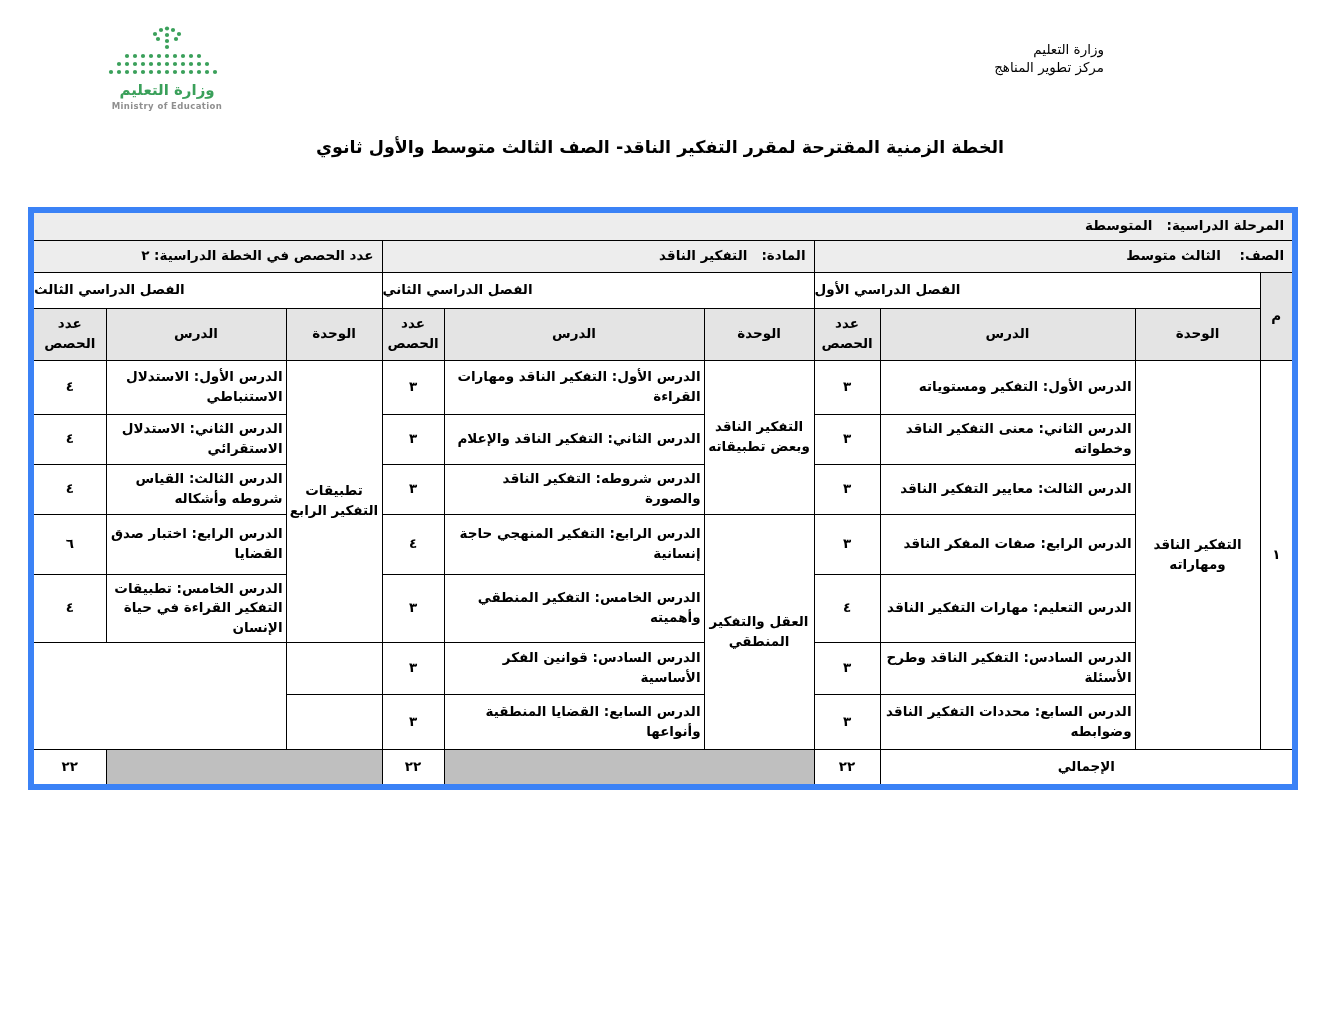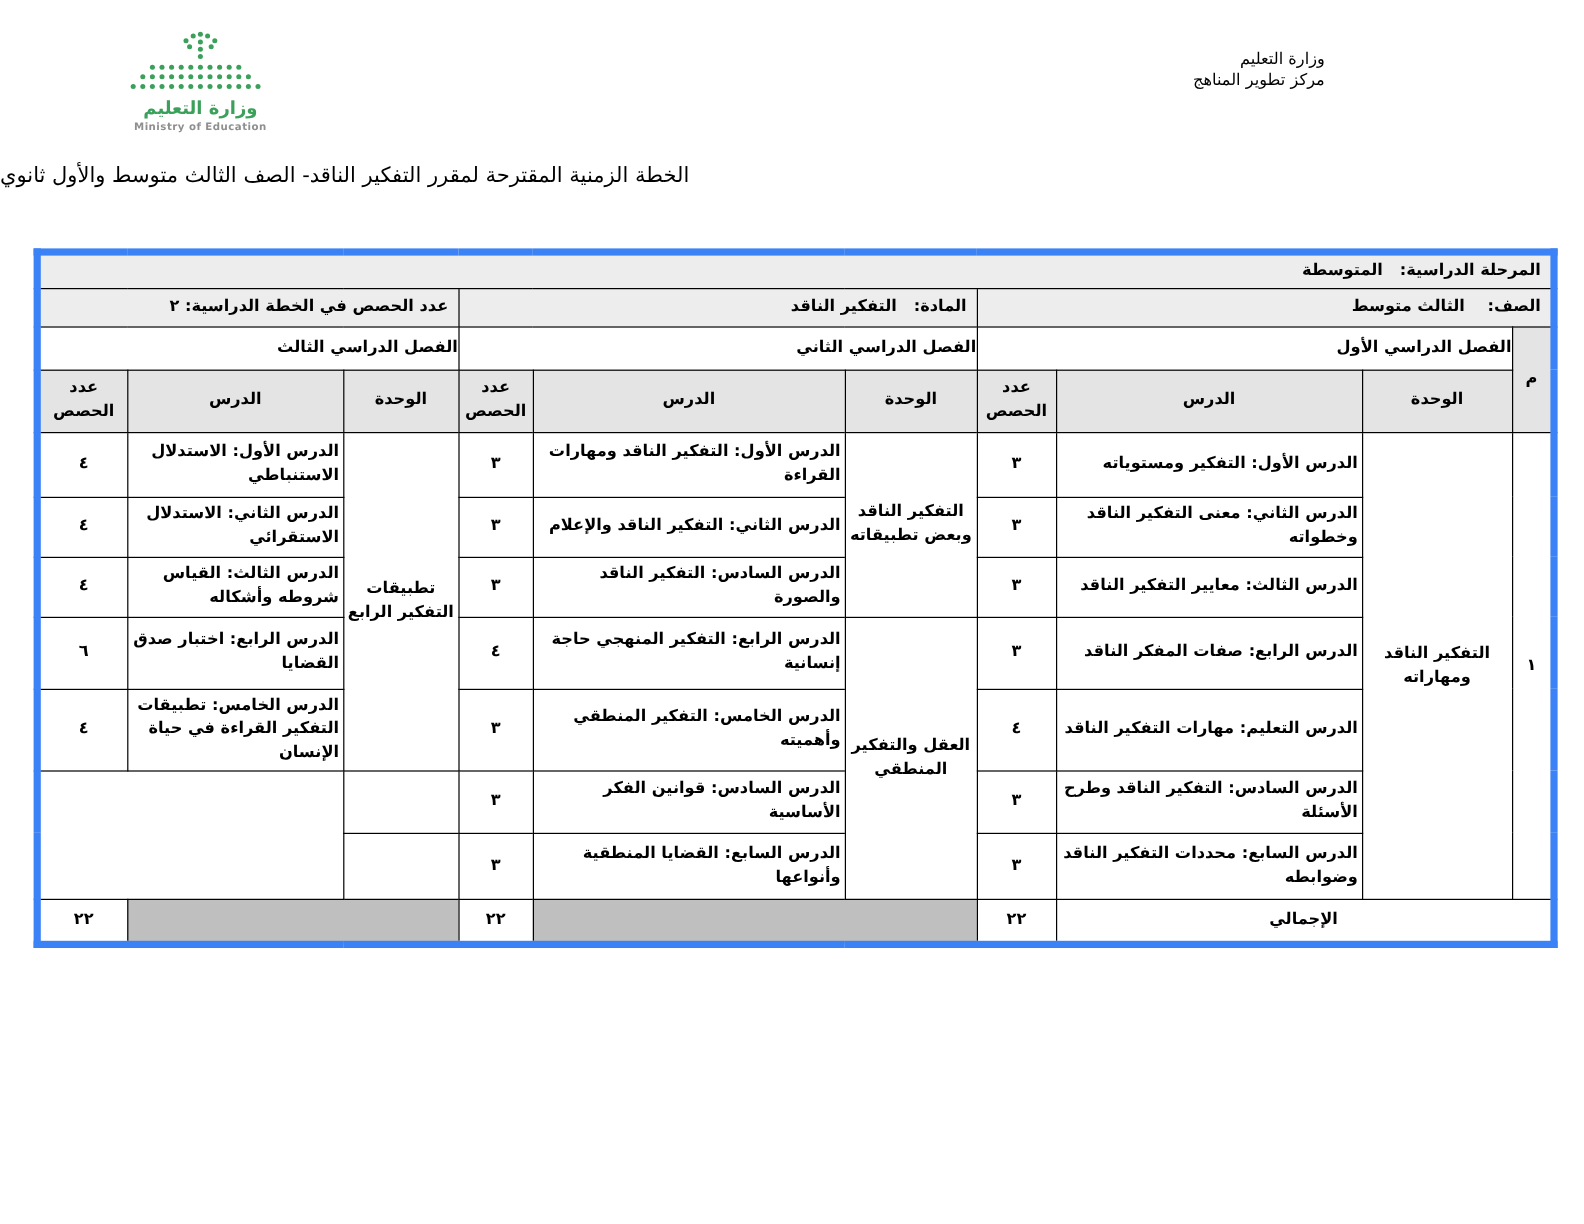--- a/index.html
+++ b/index.html
@@ -15,43 +15,43 @@
   }
   .logo svg { display:block; margin:0 auto; }
   .logo-ar { font-size:15px; font-weight:bold; margin-top:1px; }
   .logo-en { font-size:8.5px; color:#8f8f8f; margin-top:2px; letter-spacing:.4px;font-weight:bold; }
   .ministry-text {
     position:absolute; right:216px; top:40px;
     direction:rtl; text-align:right; font-size:13.5px; line-height:1.35;
   }
   .doc-title {
     position:absolute; top:137px; left:0; width:100%;
-    text-align:left; direction:rtl;
-    font-size:17.5px; font-weight:normal;
+    text-align:center; direction:rtl;
+    font-size:17.5px; font-weight:bold;
   }
   
   table.plan {
     position:absolute; top:207px; left:28px; width:1264px;
     border-collapse:collapse; table-layout:fixed; direction:rtl;
     border:6px solid #3b82f6;
   }
   table.plan td {
     border:1px solid #000; vertical-align:middle;
     font-weight:bold; font-size:13.5px; line-height:1.45;
   }
   tr.r-stage   { height:30px; }
   tr.r-meta    { height:32px; }
   tr.r-sem     { height:36px; }
   tr.r-cols    { height:52px; }
   tr.rc1 { height:54px; } tr.rc2 { height:50px; } tr.rc3 { height:50px; }
   tr.rc4 { height:60px; } tr.rc5 { height:68px; } tr.rc6 { height:52px; }
   tr.rc7 { height:55px; } tr.r-total { height:38px; }
 
   td.meta-cell { background:#ededed; text-align:right; padding:3px 8px; }
-  td.sem-head  { background:#ffffff; text-align:right; }
+  td.sem-head  { background:#ffffff; text-align:left; }
   td.col-head  { background:#e4e4e4; text-align:center; padding:2px 4px; }
   td.m-head    { background:#e4e4e4; text-align:center; }
   td.m-val     { text-align:center; }
   td.unit      { text-align:center; padding:2px 2px; }
   td.lesson    { text-align:right; padding:2px 3px; }
   td.hours     { text-align:center; }
   td.empty     { background:#ffffff; }
   td.gray      { background:#bfbfbf; }
   td.total-label { text-align:center; font-size:14px; }
 </style>
@@ -185,21 +185,21 @@
     <td class="hours">٣</td>
     <td class="lesson">الدرس الثاني: التفكير الناقد والإعلام</td>
     <td class="hours">٣</td>
     <td class="lesson">الدرس الثاني: الاستدلال الاستقرائي</td>
     <td class="hours">٤</td>
   </tr>
 
   <tr class="rc3">
     <td class="lesson">الدرس الثالث: معايير التفكير الناقد</td>
     <td class="hours">٣</td>
-    <td class="lesson">الدرس السادس: التفكير الناقد والصورة</td>
+    <td class="lesson">الدرس شروطه: التفكير الناقد والصورة</td>
     <td class="hours">٣</td>
     <td class="lesson">الدرس الثالث: القياس شروطه وأشكاله</td>
     <td class="hours">٤</td>
   </tr>
 
   <tr class="rc4">
     <td class="lesson">الدرس الرابع: صفات المفكر الناقد</td>
     <td class="hours">٣</td>
     <td rowspan="4" class="unit">العقل والتفكير المنطقي</td>
     <td class="lesson">الدرس الرابع: التفكير المنهجي حاجة إنسانية</td>

